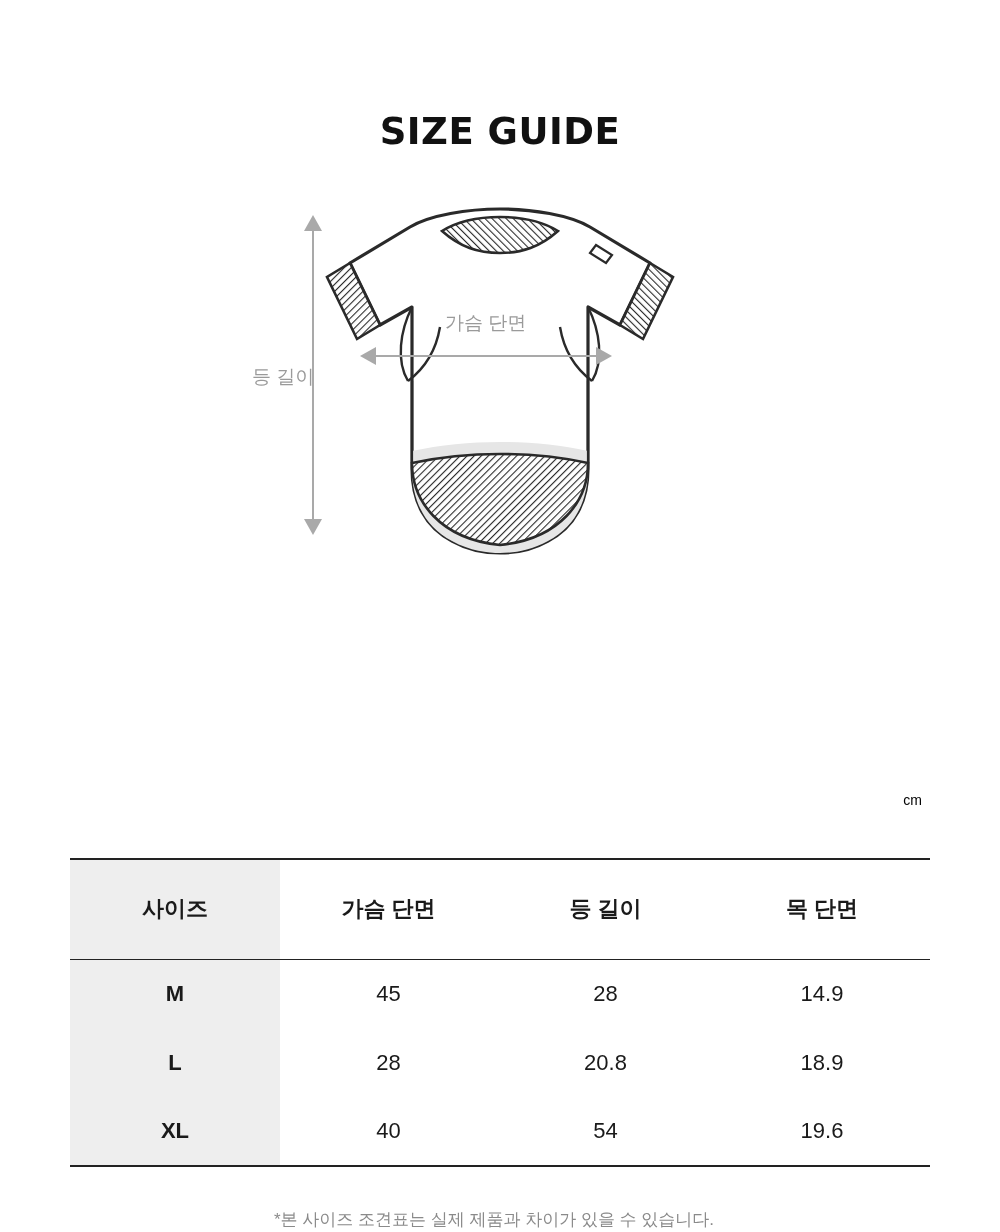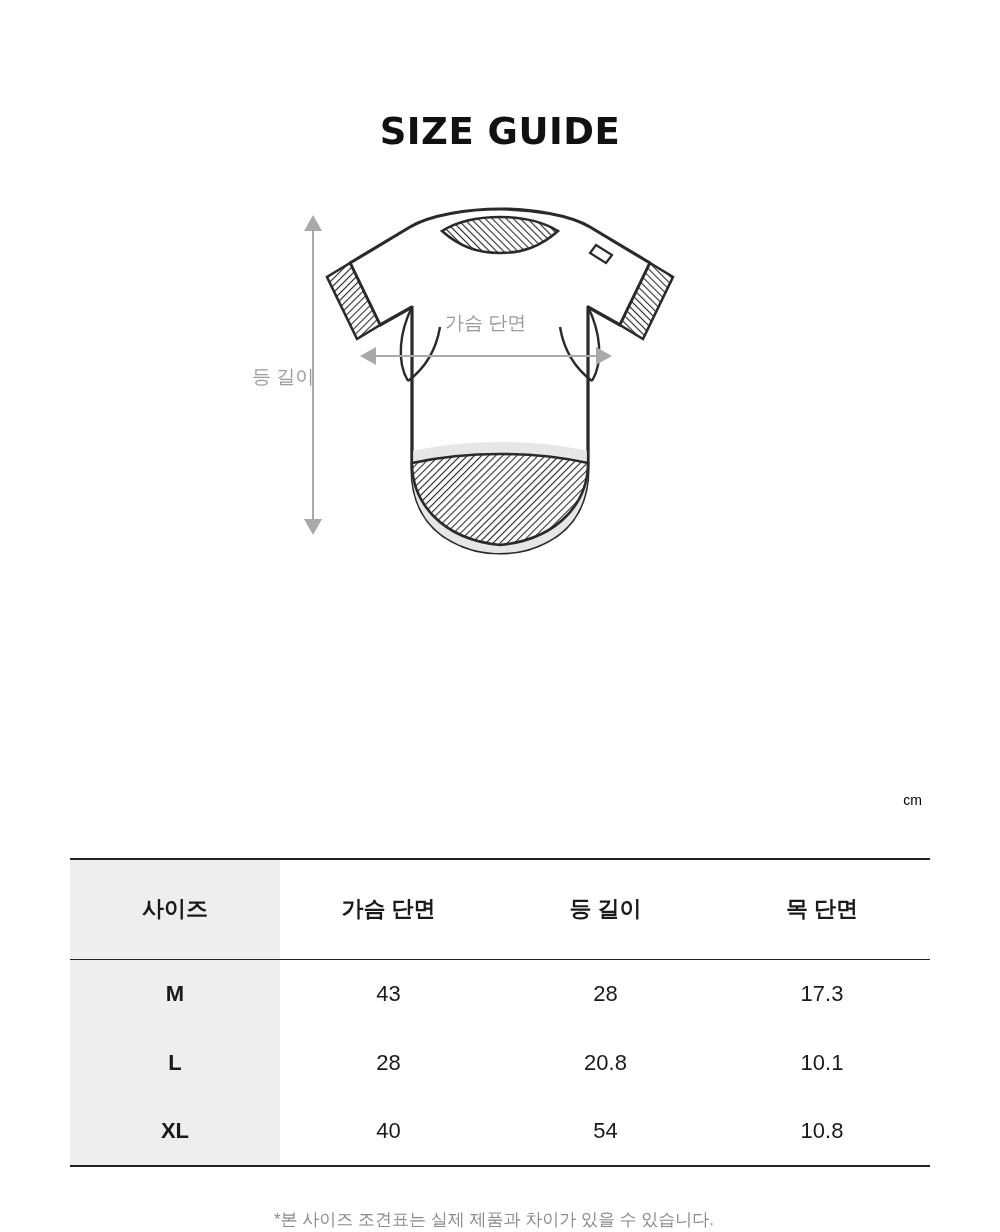--- a/index.html
+++ b/index.html
@@ -214,35 +214,35 @@
         <tr>
           <th class="first-col">사이즈</th>
           <th>가슴 단면</th>
           <th>등 길이</th>
           <th>목 단면</th>
         </tr>
       </thead>
       <tbody>
         <tr>
           <td class="first-col">M</td>
-          <td>43</td>
+          <td>45</td>
           <td>28</td>
-          <td>17.3</td>
+          <td>14.9</td>
         </tr>
         <tr>
           <td class="first-col">L</td>
           <td>28</td>
           <td>20.8</td>
-          <td>10.1</td>
+          <td>18.9</td>
         </tr>
         <tr>
           <td class="first-col">XL</td>
           <td>40</td>
           <td>54</td>
-          <td>10.8</td>
+          <td>19.6</td>
         </tr>
       </tbody>
     </table>
   </div>
 
   <div class="footnote">*본 사이즈 조견표는 실제 제품과 차이가 있을 수 있습니다.</div>
 
 </div>
 
 </body></html>

